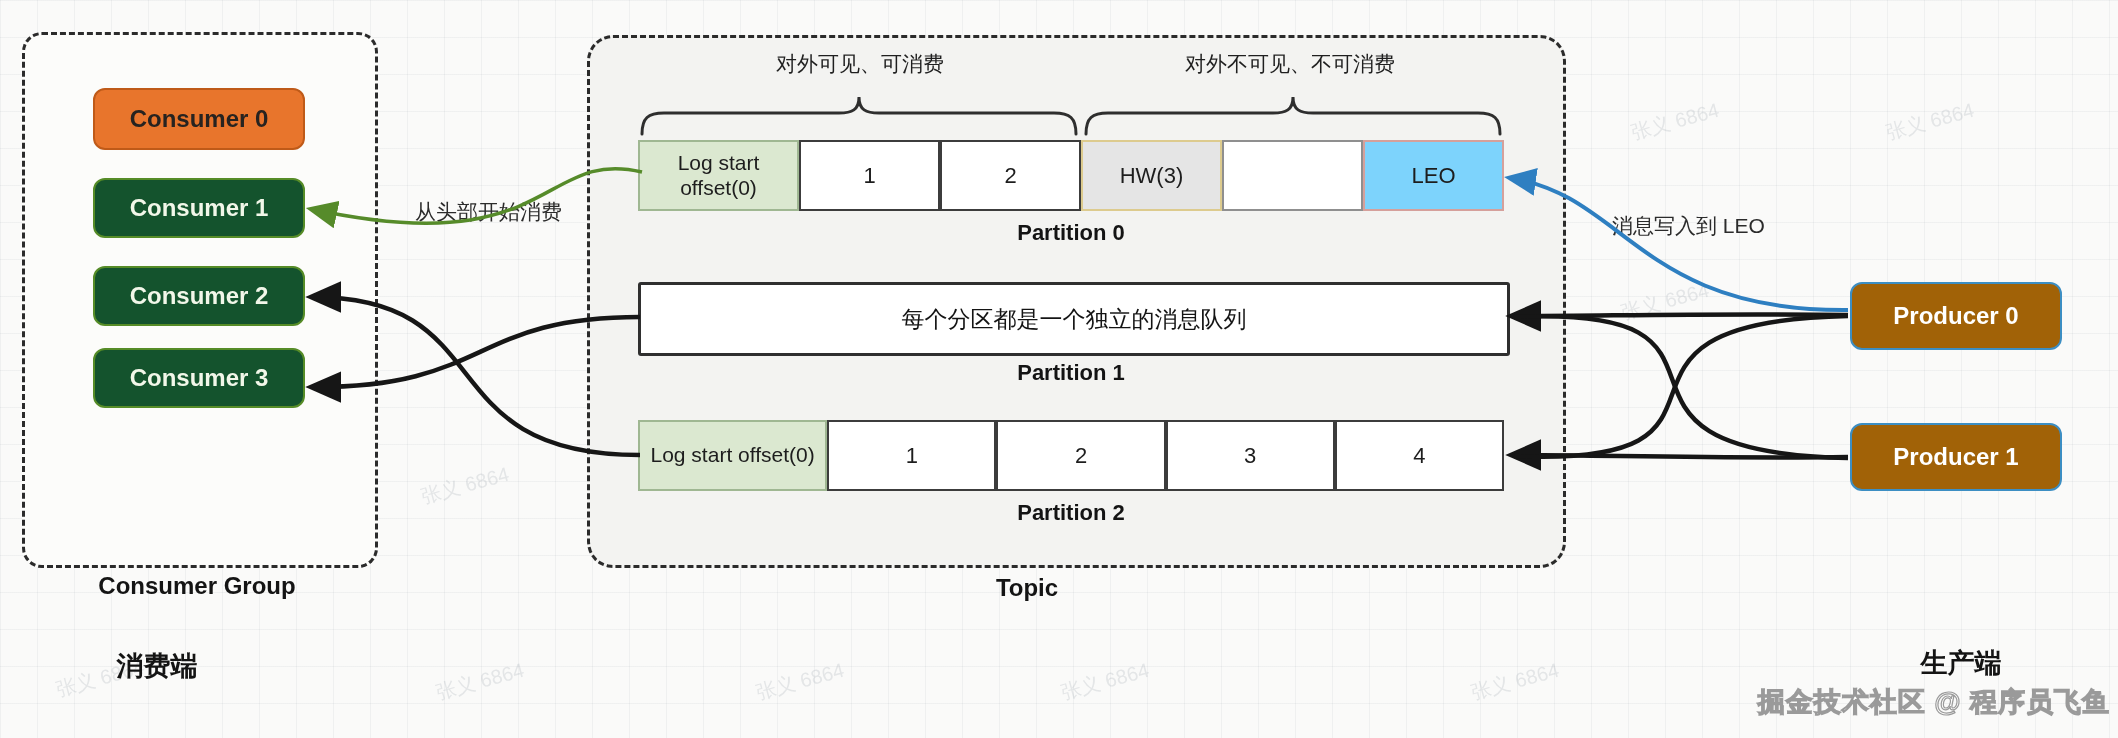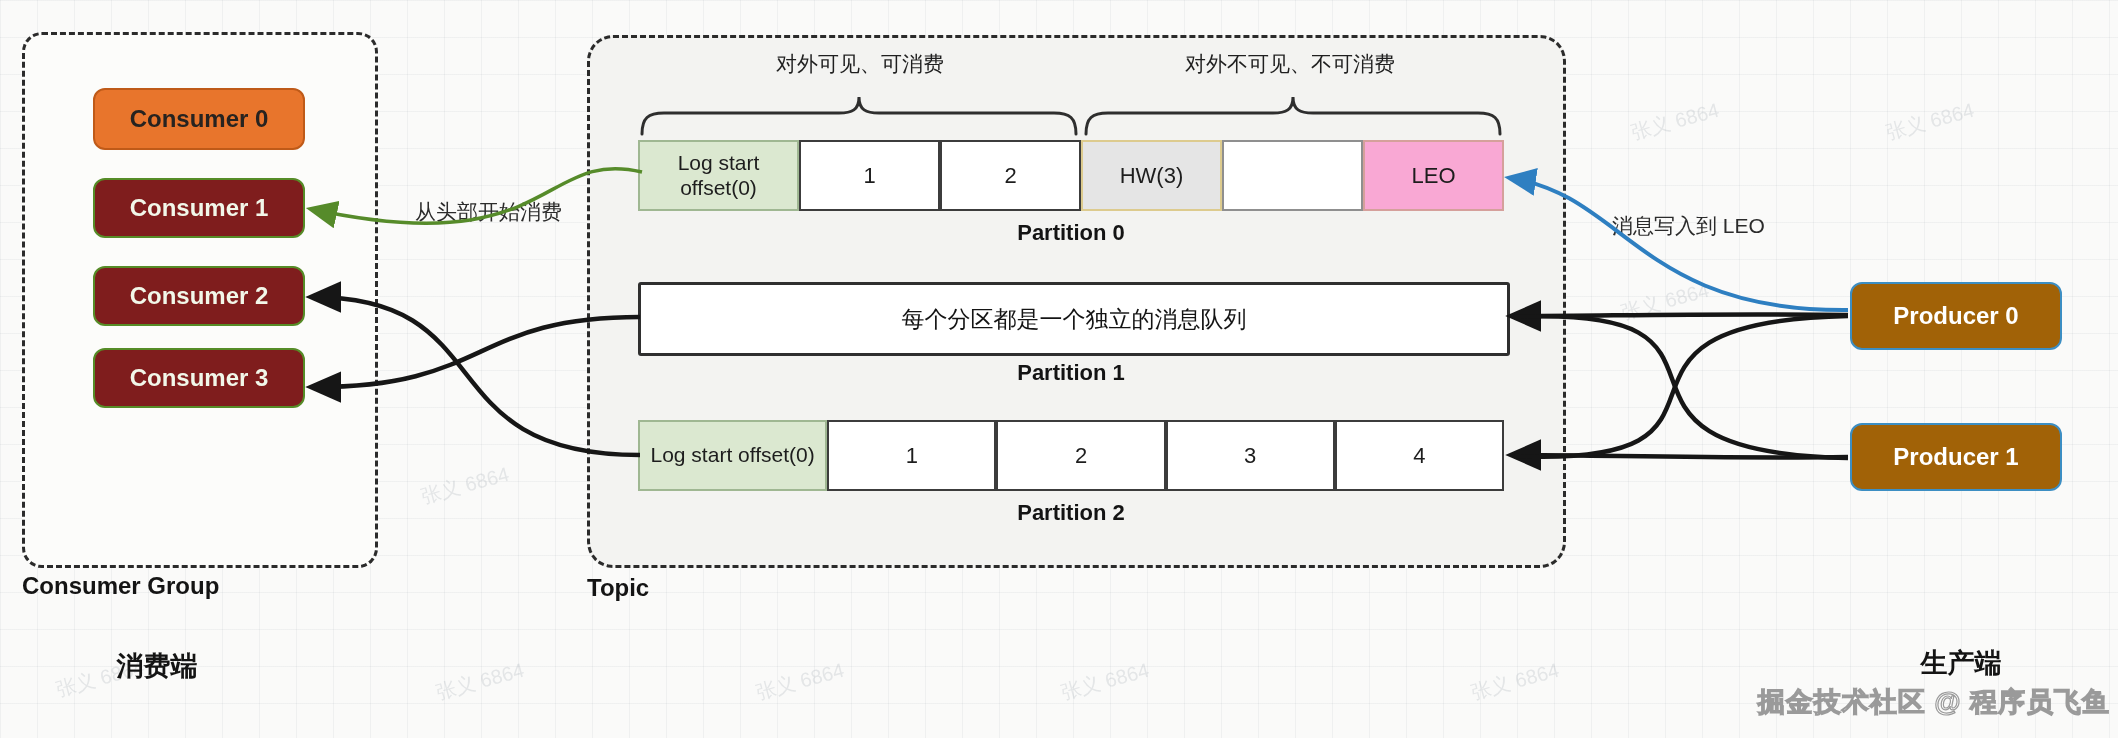--- a/index.html
+++ b/index.html
@@ -14,35 +14,35 @@
   }
   .abs{position:absolute;}
   
   .dashed-box{position:absolute;border:3px dashed #2b2b2b;border-radius:20px;}
   .consumer-group-box{left:22px;top:32px;width:350px;height:530px;background:#fcfcfa;}
   .topic-box{left:587px;top:35px;width:973px;height:527px;background:#f3f3f1;border-radius:26px;}
   
   .node{position:absolute;display:flex;align-items:center;justify-content:center;
         font-weight:bold;font-size:24px;border-radius:12px;box-sizing:border-box;text-align:right;}
   .consumer-orange{background:#e8752c;border:2px solid #bf5a18;color:#272320;}
-  .consumer-green{background:#7f1d1d;border:2px solid #568c27;color:#f2f7e9;}
+  .consumer-green{background:#14532d;border:2px solid #568c27;color:#f2f7e9;}
   .producer-blue{background:#a16207;border:2px solid #3c8ec3;color:#ffffff;}
   
   .prow{position:absolute;display:flex;}
   .cell{flex:1;display:flex;align-items:center;justify-content:center;
         font-size:22px;color:#1d1d1d;box-sizing:border-box;text-align:center;line-height:1.15;}
   .cell.green{background:#dbe8d0;border:2px solid #9fb792;padding:8px 10px;font-size:21px;}
   .cell.white{background:#ffffff;border:2px solid #3c3c3c;}
   .cell.plain{background:#ffffff;border:2px solid #8f8f8f;}
   .cell.yellow{background:#e5e5e5;border:2px solid #ddcb8e;}
-  .cell.pink{background:#f9a8d4;border:2px solid #d5a09b;}
+  .cell.pink{background:#7dd3fc;border:2px solid #d5a09b;}
   .p1-box{position:absolute;background:#ffffff;border:3px solid #2f2f2f;border-radius:3px;
           display:flex;align-items:center;justify-content:center;font-size:23px;color:#141414;}
   .plabel{position:absolute;font-weight:bold;font-size:22px;color:#141414;text-align:center;}
-  .big-label{position:absolute;font-weight:bold;font-size:24px;color:#141414;text-align:left;}
+  .big-label{position:absolute;font-weight:bold;font-size:24px;color:#141414;text-align:center;}
   .side-label{position:absolute;font-weight:bold;font-size:27px;color:#141414;text-align:center;}
   .anno{position:absolute;font-size:21px;color:#1f1f1f;text-align:center;white-space:nowrap;}
   .arrow-label{position:absolute;font-size:21px;color:#2b2b2b;white-space:nowrap;}
   .watermark{position:absolute;color:rgba(140,148,158,0.20);font-size:20px;
              transform:rotate(-15deg);white-space:nowrap;pointer-events:none;}
   .credit{position:absolute;font-size:27px;font-weight:bold;text-align:right;
           color:rgba(255,255,255,0.85);-webkit-text-stroke:1.2px #9a9a9a;letter-spacing:1px;}
   svg.overlay{position:absolute;left:0;top:0;pointer-events:none;}
 </style>
 </head>

